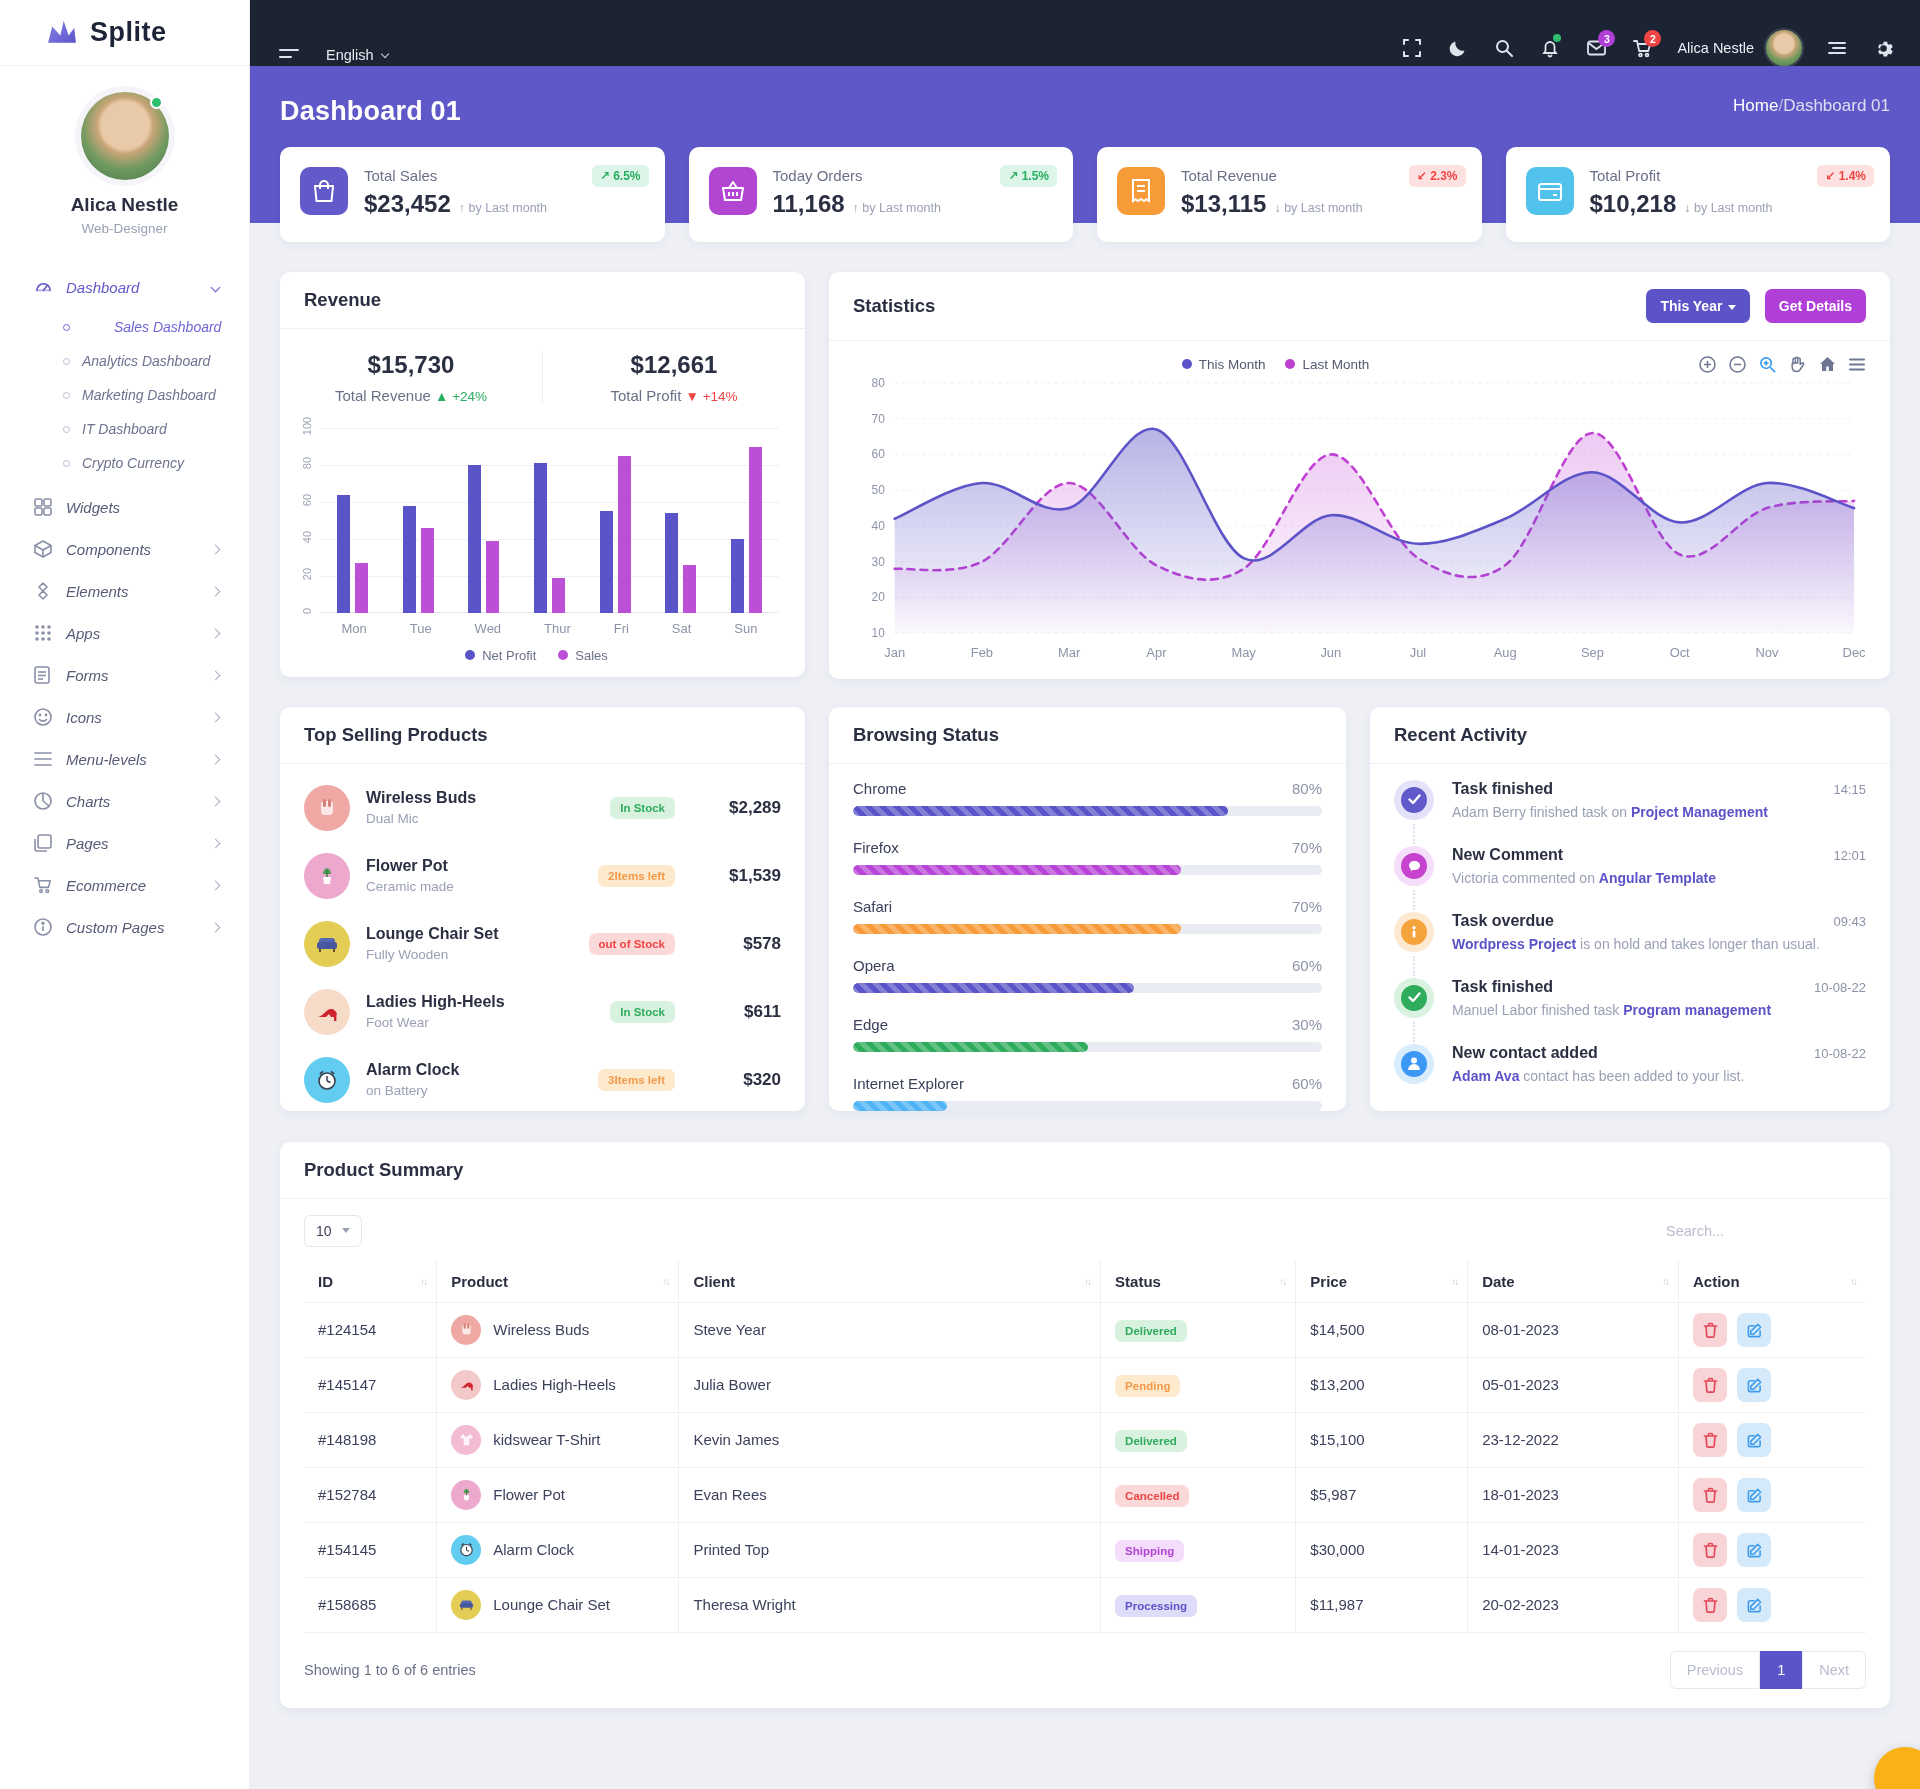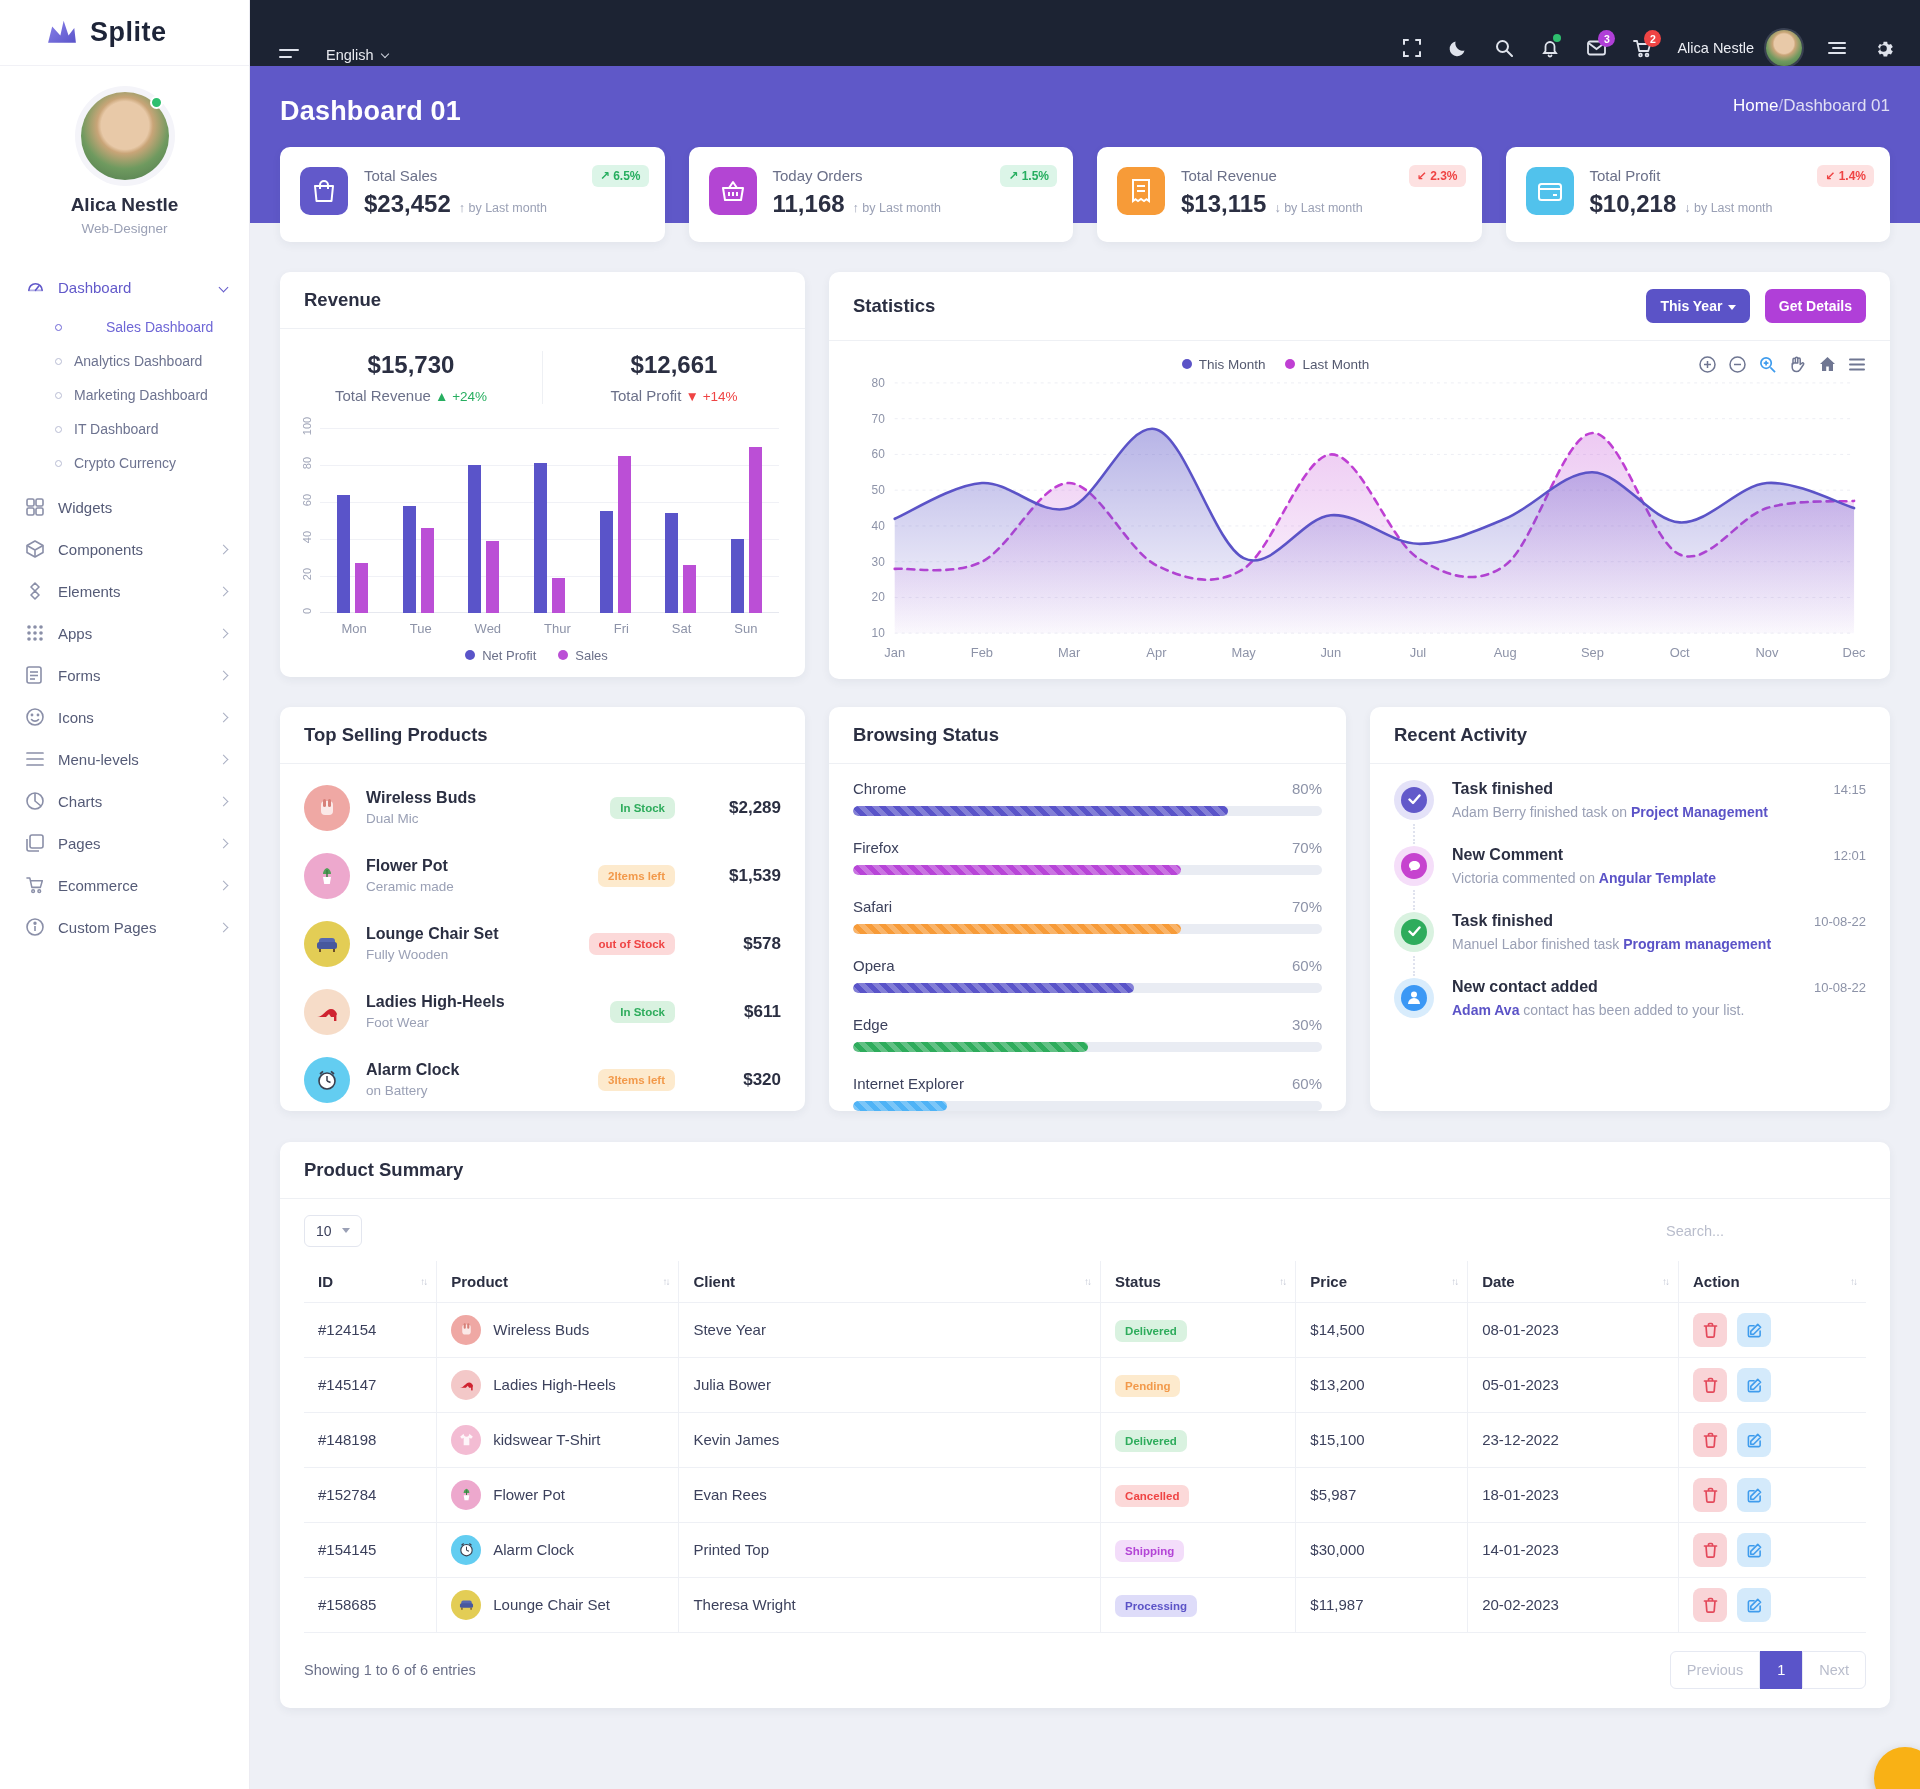--- a/index.html
+++ b/index.html
@@ -13,21 +13,21 @@
   .brand { height:66px; display:flex; align-items:center; gap:10px; padding:0 0 0 44px; border-bottom:1px solid #f1f1f6; }
   .brand-name { font-size:27px; font-weight:bold; color:#1d2438; letter-spacing:.5px; }
   .profile { text-align:center; padding:26px 10px 18px; }
   .avatar-big { position:relative; width:88px; height:88px; margin:0 auto 14px; border-radius:50%;
     background:radial-gradient(circle at 50% 38%, #e8c9a8 0 34%, #c9a578 40%, #6f9a5f 62%, #49724a 100%);
     box-shadow:0 0 0 6px #f4f4f9; }
   .status-dot { position:absolute; top:4px; right:6px; width:13px; height:13px; border-radius:50%; background:#2ebf6e; border:2px solid #fff; }
   .profile-name { font-size:19px; font-weight:bold; color:#2b2f42; }
   .profile-role { font-size:13.5px; color:#9aa0b5; margin-top:5px; }
 
-  .nav { padding:12px 0 0; }
+  .nav { padding:12px 8px 0;font-style:italic; }
   .nav-item { display:flex; align-items:center; gap:13px; height:42px; padding:0 22px 0 26px; font-size:15px; color:#555b77; cursor:pointer; }
   .nav-item .nv-ico { width:19px; height:19px; flex:0 0 19px; color:#8a8fa8; display:flex; align-items:center; }
   .nav-item .nv-label { flex:1; }
   .nav-item.active, .nav-item.active .nv-ico { color:#6259ca; }
   .chev { width:7px; height:7px; border-right:1.8px solid #a9aec2; border-bottom:1.8px solid #a9aec2; transform:rotate(-45deg); }
   .chev.down { transform:rotate(45deg); border-color:#6259ca; }
   .subnav { padding:2px 0 6px; }
   .subnav-item { display:flex; align-items:center; gap:12px; height:34px; padding-left:55px; font-size:14px; color:#6d7390; cursor:pointer; }
   .subnav-item .bullet { width:7px; height:7px; border-radius:50%; border:1.6px solid #b9bdd4; }
   .subnav-item.active { color:#6e66d6;gap:44px; }
@@ -899,20 +899,37 @@
                 </div>
                 <div class="ra-main">
                   <div class="ra-title-row">
                     <span class="ra-title">New Comment</span>
                     <span class="ra-time">12:01</span>
                   </div>
                   <div class="ra-text">Victoria commented on <span class="ra-link">Angular Template</span></div>
                 </div>
               </div>
               <div class="ra-item">
+                <div class="ra-ico th-orange">
+                  <span class="ic-bg">
+                    <svg width="4" height="12" viewBox="0 0 4 12">
+                      <circle cx="2" cy="1.8" r="1.7" fill="#fff"></circle>
+                      <rect x=".6" y="4.6" width="2.8" height="7" rx="1.4" fill="#fff"></rect>
+                    </svg>
+                  </span>
+                </div>
+                <div class="ra-main">
+                  <div class="ra-title-row">
+                    <span class="ra-title">Task overdue</span>
+                    <span class="ra-time">09:43</span>
+                  </div>
+                  <div class="ra-text"><span class="ra-link">Wordpress Project</span> is on hold and takes longer than usual.</div>
+                </div>
+              </div>
+              <div class="ra-item">
                 <div class="ra-ico th-green">
                   <span class="ic-bg">
                     <svg width="13" height="11" viewBox="0 0 13 11" fill="none" stroke="#fff" stroke-width="2.4" stroke-linecap="round" stroke-linejoin="round">
                       <path d="M1.5 5.5 5 9 11.5 1.5"></path>
                     </svg>
                   </span>
                 </div>
                 <div class="ra-main">
                   <div class="ra-title-row">
                     <span class="ra-title">Task finished</span>

